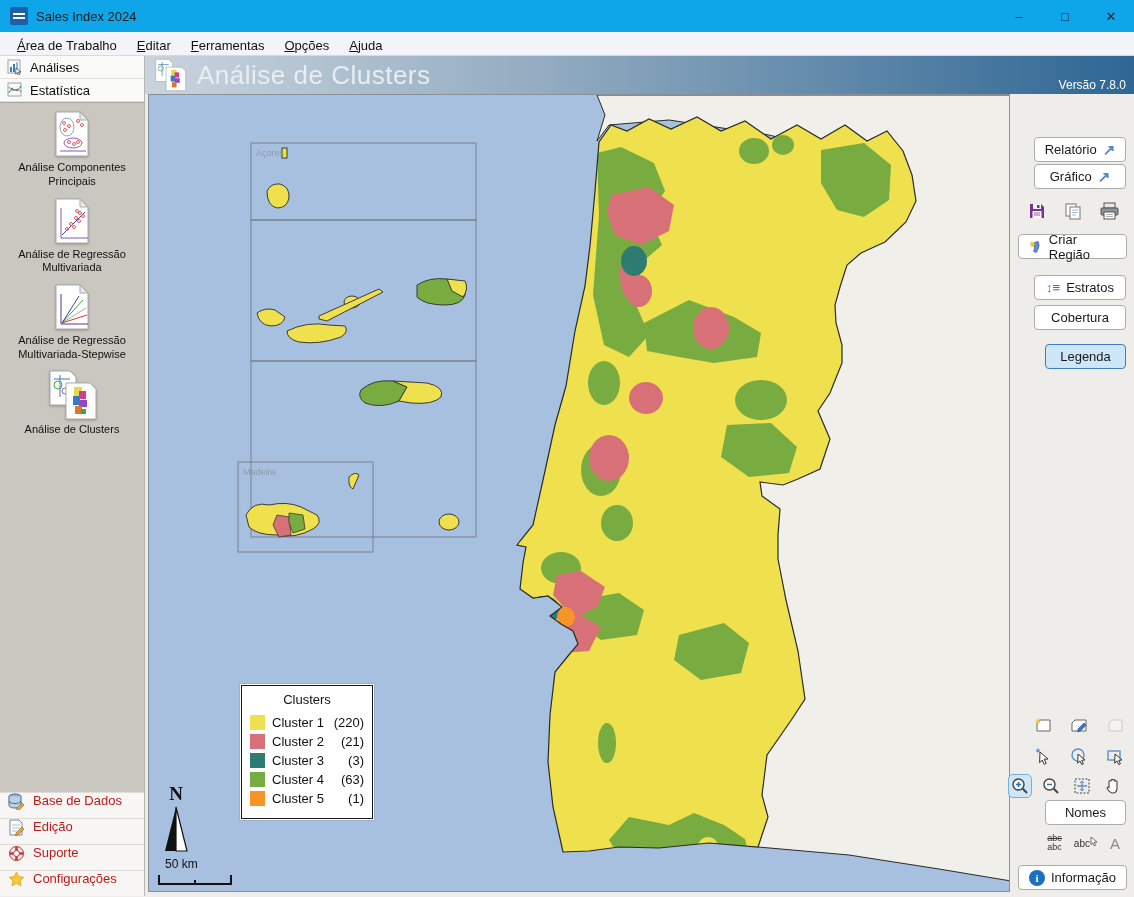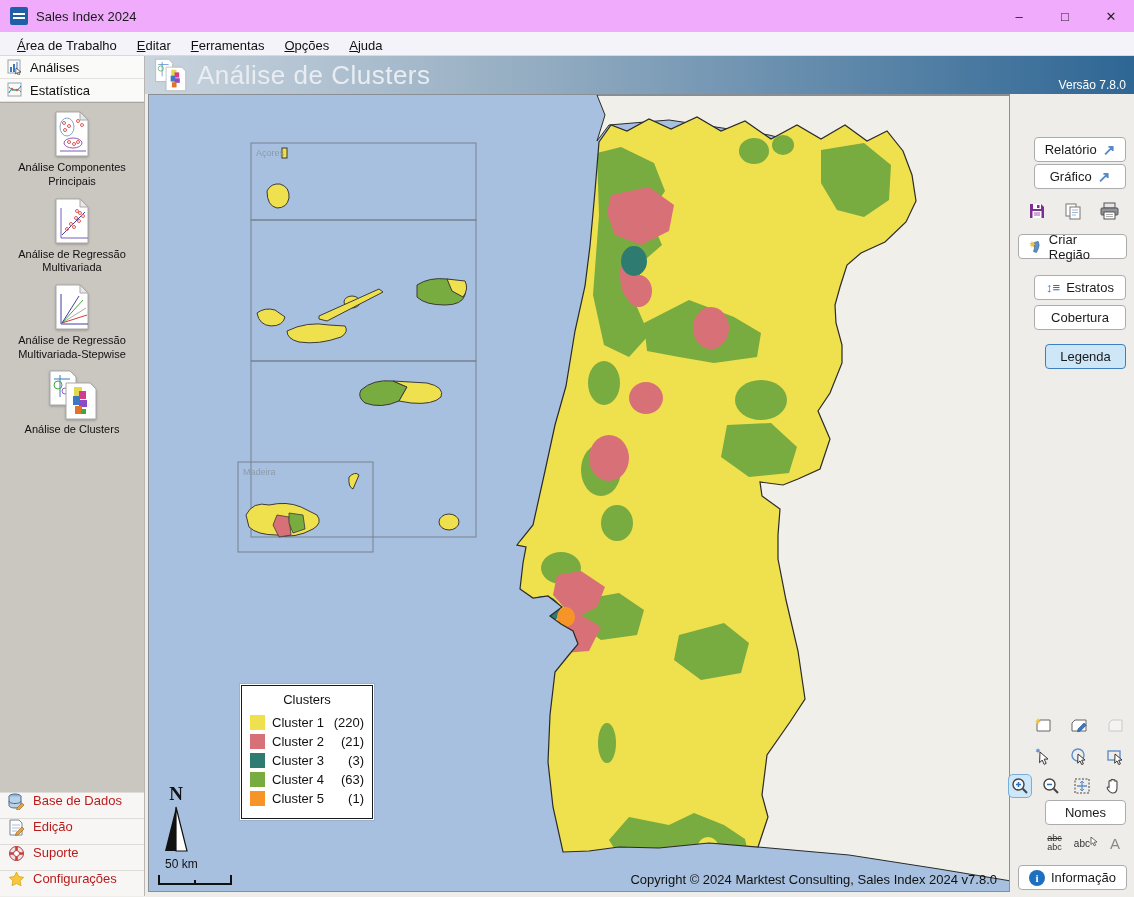--- a/index.html
+++ b/index.html
@@ -1,19 +1,19 @@
 <!DOCTYPE html>
 <html style="--c1: #EFE04E; --c2: #D87078; --c3: #2E7B72; --c4: #78AB40; --c5: #F79428; --ocean: #A7C0DF; --neighbor: #F1EFE9;"><head>
 <meta charset="utf-8">
 <style>
   * { margin:0; padding:0; box-sizing:border-box; font-family:"Liberation Sans", sans-serif; }
   html,body { width:1134px; height:897px; overflow:hidden; background:#EFEDEA; }
 
   
-  .titlebar { height:32px; background:#f0abfc; display:flex; align-items:center; padding-left:10px; }
+  .titlebar { height:32px; background:#0ea5e9; display:flex; align-items:center; padding-left:10px; }
   .app-logo { width:18px; height:18px; background:#1F5FA8; border-radius:2px; margin-right:8px;
               display:flex; flex-direction:column; justify-content:center; gap:2px; align-items:center; }
   .app-logo i { display:block; width:12px; height:2px; background:#fff; }
   .win-title { font-size:13px; color:#1a1a1a; }
   .win-controls { margin-left:auto; display:flex; }
   .win-btn { width:46px; height:32px; display:flex; align-items:center; justify-content:center;
              font-size:13px; color:#222; cursor:default; }
   .menubar { height:24px; background:#F4F3F9; border-bottom:1px solid #DCDAD6; display:flex; align-items:flex-end; padding-left:8px; gap:2px; }
   .menu-item { display:inline-block; font-size:13px; color:#111; padding:2px 9px; }
   .menu-item::first-letter { text-decoration:underline; }
@@ -376,21 +376,20 @@
         </svg>
       </div>
 
       <div class="scale-wrap">
         <div class="scale-text">50 km</div>
         <svg width="76" height="12" viewBox="0 0 76 12">
           <path d="M2 1 V10 H74 V1 M38 10 V6" fill="none" stroke="#111" stroke-width="2"></path>
         </svg>
       </div>
 
-      <div class="copyright">Copyright © 2024 Marktest Consulting, Sales Index 2024 v7.8.0</div>
     </div>
 
     <div class="rightcol">
       <div class="rc-btn" style="top:43px; width:92px;">
         <span>Relatório</span>
           <span class="arrow-ne">↗</span>
       </div>
       <div class="rc-btn" style="top:70px; width:92px;">
         <span>Gráfico</span>
           <span class="arrow-ne">↗</span>

